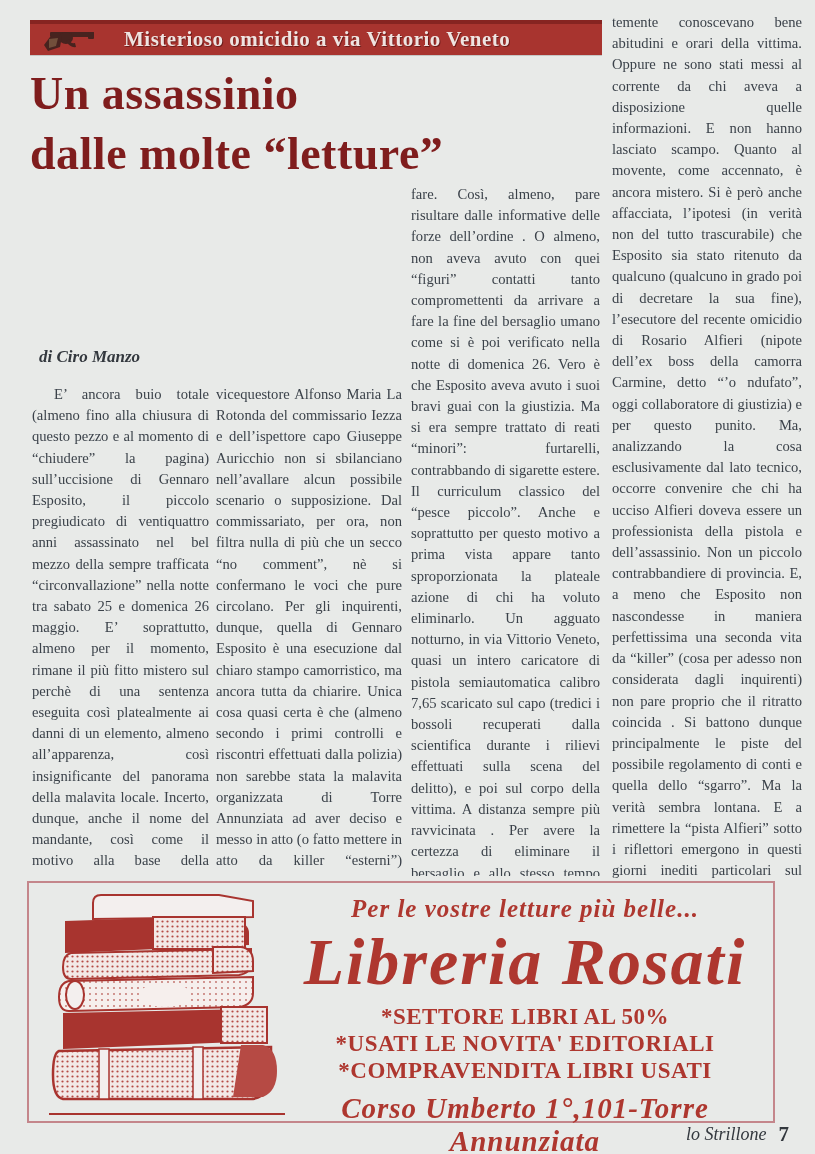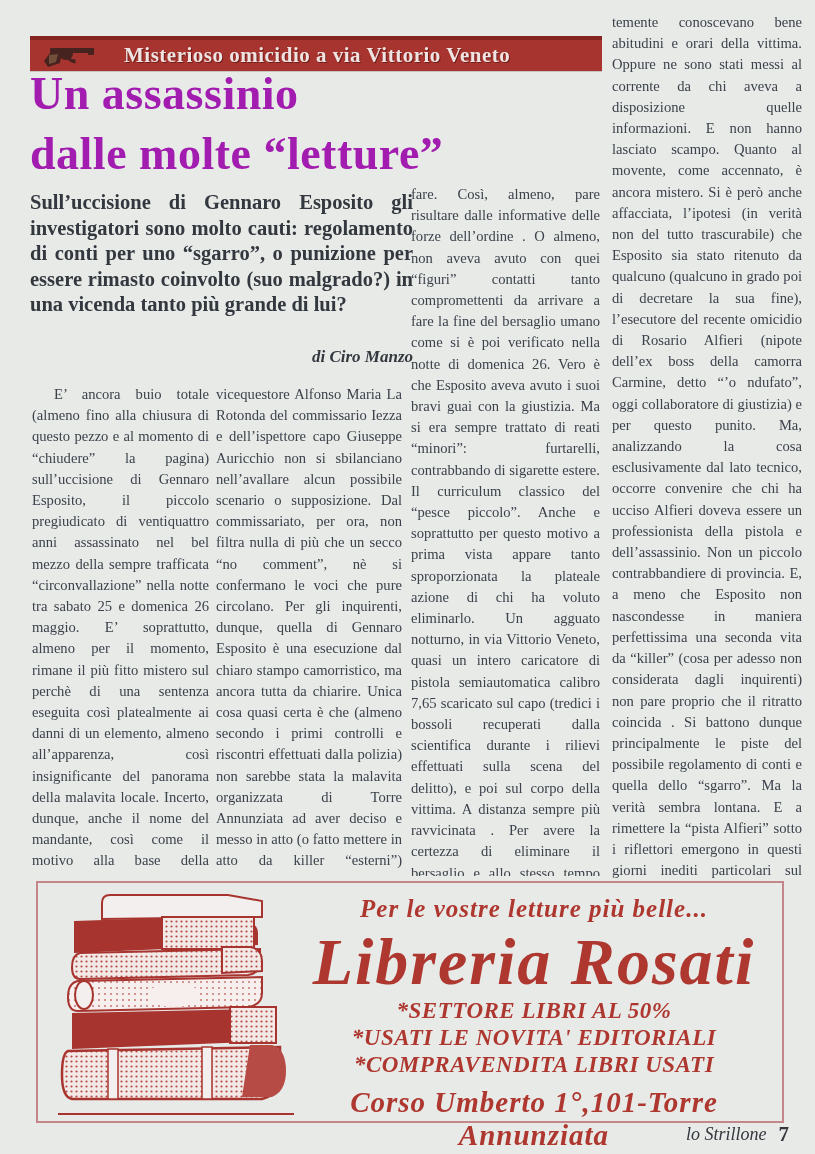--- a/index.html
+++ b/index.html
@@ -8,78 +8,78 @@
     position:relative;
     width:815px;height:1154px;
     margin:0 auto;
     background:#e8eae8;
     font-family:"Liberation Serif","DejaVu Serif",serif;
     color:#3a4047;
     overflow:hidden;
   }
   
   .banner{
-    position:absolute;left:30px;top:36px;width:572px;height:31px;
+    position:absolute;left:30px;top:20px;width:572px;height:31px;
     background:#a8342f;
     border-top:4px solid #862421;
     display:flex;align-items:center;
     box-shadow:0 1px 0 rgba(0,0,0,.15);
   }
   .banner .gun{width:58px;height:26px;margin-left:10px;flex:0 0 auto;}
   .banner-label{
     color:#efe4e1;font-weight:bold;font-size:21px;letter-spacing:.5px;
     margin-left:26px;white-space:nowrap;
     text-shadow:1px 1px 0 rgba(60,10,10,.55);
   }
   
   .headline{
     position:absolute;left:30px;top:64px;width:575px;
-    font-weight:bold;color:#a21caf;line-height:60px;font-size:46px;
+    font-weight:bold;color:#7f1d1d;line-height:60px;font-size:46px;
     letter-spacing:.5px;
   }
   
   .lead{
     position:absolute;left:30px;top:190px;width:383px;height:152px;
     font-weight:bold;font-size:20.5px;line-height:25.5px;
     text-align:justify;color:#33383e;overflow:hidden;
   }
   .byline{
-    position:absolute;left:30px;top:347px;width:383px;
-    text-align:right;font-weight:bold;font-style:italic;font-size:17px;
+    position:absolute;left:39px;top:347px;width:383px;
+    text-align:left;font-weight:bold;font-style:italic;font-size:17px;
     color:#33383e;
   }
   
   .col{
     position:absolute;
     font-size:14.6px;line-height:21.2px;text-align:justify;
     color:#3b424a;overflow:hidden;
   }
   .col1{left:32px;top:384px;width:177px;height:492px;}
   .col2{left:216px;top:384px;width:186px;height:492px;}
   .col3{left:411px;top:184px;width:189px;height:692px;}
   .col4{left:612px;top:12px;width:190px;height:866px;}
   .col1::first-line{}
   .indent{ text-indent:22px; }
   
   .ad{
-    position:absolute;left:36px;top:881px;width:748px;height:242px;
+    position:absolute;left:27px;top:881px;width:748px;height:242px;
     border:2px solid #c4868b;
     box-sizing:border-box;
   }
   .ad-books{position:absolute;left:16px;top:6px;width:238px;height:226px;}
   .ad-right{position:absolute;left:252px;top:0;width:488px;height:100%;text-align:center;color:#ae372f;}
   .ad-tagline{
     margin-top:12px;font-style:italic;font-weight:bold;font-size:25px;
     letter-spacing:1px;
   }
   .ad-name{
     margin-top:4px;font-style:italic;font-weight:bold;font-size:66px;
     line-height:70px;letter-spacing:2px;
   }
-  .ad-bullets{font-weight:bold;font-size:23px;line-height:27px;letter-spacing:.5px;font-style:italic;}
+  .ad-bullets{margin-top:6px;font-weight:bold;font-size:23px;line-height:27px;letter-spacing:.5px;}
   .ad-address{
     margin-top:8px;font-style:italic;font-weight:bold;font-size:29px;letter-spacing:1px;
   }
   .ad-underline{position:absolute;left:20px;top:230px;width:236px;height:2px;background:#a8342f;}
   
   .footer{
     position:absolute;right:26px;top:1122px;
     display:flex;align-items:center;gap:12px;color:#33383e;
   }
   .footer .pub{font-style:italic;font-size:18px;}
@@ -104,21 +104,20 @@
       </g>
     </svg>
     <span class="banner-label">Misterioso omicidio a via Vittorio Veneto</span>
   </div>
 
   <div class="headline">
     <div>Un assassinio</div>
     <div>dalle molte “letture”</div>
   </div>
 
-  <div class="lead">Sull’uccisione di Gennaro Esposito gli investigatori sono molto cauti: regolamento di conti per uno “sgarro”, o punizione per essere rimasto coinvolto (suo malgrado?) in una vicenda tanto più grande di lui?</div>
 
   <div class="byline">di Ciro Manzo</div>
 
   <div class="col col1 indent">E’ ancora buio totale (almeno fino alla chiusura di questo pezzo e al momento di “chiudere” la pagina) sull’uccisione di Gennaro Esposito, il piccolo pregiudicato di ventiquattro anni assassinato nel bel mezzo della sempre trafficata “circonvallazione” nella notte tra sabato 25 e domenica 26 maggio. E’ soprattutto, almeno per il momento, rimane il più fitto mistero sul perchè di una sentenza eseguita così platealmente ai danni di un elemento, almeno all’apparenza, così insignificante del panorama della malavita locale. Incerto, dunque, anche il nome del mandante, così come il motivo alla base della  spedizione di morte. Pochissimi gli indizi sull’identità degli esecutori. E nonostante alcune supposizioni, che avrebbero potuto collegare l’ucciso a recenti fatti di sangue verificatisi nell’agro nocerino-sarnese, gli investigatori del</div>
   <div class="col col2">vicequestore Alfonso Maria La Rotonda del commissario Iezza e dell’ispettore capo Giuseppe Auricchio non si sbilanciano nell’avallare alcun possibile scenario o supposizione. Dal commissariato, per ora,  non filtra nulla di più che un secco “no comment”, nè si confermano le voci che pure circolano. Per gli inquirenti, dunque, quella di Gennaro Esposito è una esecuzione dal chiaro stampo camorristico, ma ancora tutta da chiarire. Unica cosa quasi certa è che (almeno secondo i primi controlli e riscontri effettuati dalla polizia) non sarebbe stata la malavita organizzata di Torre Annunziata ad aver deciso e messo in atto (o fatto mettere in atto da killer “esterni”) l’esecuzione. Coi vari esponenti delle organizzazioni di Gionta, Cavalieri-Gallo, e con le varie cosche che oggi si contendono il controllo delle attività illecite sul territorio, Gennaro Esposito non aveva mai avuto ufficialmente a che</div>
   <div class="col col3">fare. Così, almeno, pare risultare dalle informative delle forze dell’ordine . O almeno, non aveva avuto con quei “figuri” contatti tanto compromettenti da arrivare a fare la fine del bersaglio umano come si è poi verificato nella notte di domenica 26. Vero è che Esposito aveva avuto i suoi bravi guai con la giustizia. Ma si era sempre trattato di reati “minori”: furtarelli, contrabbando di sigarette estere. Il curriculum classico del “pesce piccolo”. Anche e soprattutto per questo motivo a prima vista appare tanto sproporzionata la plateale azione di chi ha voluto eliminarlo. Un agguato notturno, in via Vittorio Veneto, quasi un intero caricatore di pistola semiautomatica calibro 7,65 scaricato sul capo (tredici i bossoli recuperati dalla scientifica durante i rilievi effettuati sulla scena del delitto), e poi sul corpo della vittima. A distanza sempre più ravvicinata . Per avere la certezza di eliminare il bersaglio e allo stesso tempo lasciare una firma chiaramente identificabile a chi certe cose “le doveva capire” ? Il tutto a pochi metri dalla casa della fidanzata del giovane, Raffaela Minichini, che Gennaro aveva appena salutato. I killer, probabilmente due, dileguatisi in motocicletta dopo aver colpito, eviden-</div>
   <div class="col col4">temente conoscevano bene abitudini e orari della vittima. Oppure ne sono stati messi al corrente da chi aveva a disposizione quelle informazioni. E non hanno lasciato scampo. Quanto al movente, come accennato, è ancora mistero. Si è però anche affacciata, l’ipotesi (in verità non del tutto trascurabile) che Esposito sia stato ritenuto da qualcuno (qualcuno in grado poi di decretare la sua fine), l’esecutore del recente omicidio di Rosario Alfieri (nipote dell’ex boss della camorra Carmine, detto “’o ndufato”, oggi collaboratore di giustizia) e per questo punito. Ma, analizzando la cosa esclusivamente dal lato tecnico, occorre convenire che chi ha ucciso Alfieri doveva essere un professionista della pistola e dell’assassinio. Non un piccolo contrabbandiere di provincia. E, a meno che Esposito non nascondesse in maniera perfettissima una seconda vita da “killer” (cosa per adesso non considerata dagli inquirenti) non pare proprio che il ritratto coincida . Si battono dunque principalmente le piste del possibile regolamento di conti e quella dello “sgarro”. Ma la verità sembra lontana. E a rimettere la “pista Alfieri” sotto i riflettori emergono in questi giorni inediti particolari  sul passato dell’ucciso che da ragazzo, giocava e passava i suoi pomeriggi pompeiani proprio con Rosario Alfieri. Qualcuno ha potuto sfruttare questa amicizia per adescare Alfieri nell’agguato che gli è costato la vita? Dovranno rivelarlo le indagini.</div>
 
   <div class="ad">
     <svg class="ad-books" viewBox="0 0 238 226" aria-hidden="true">

